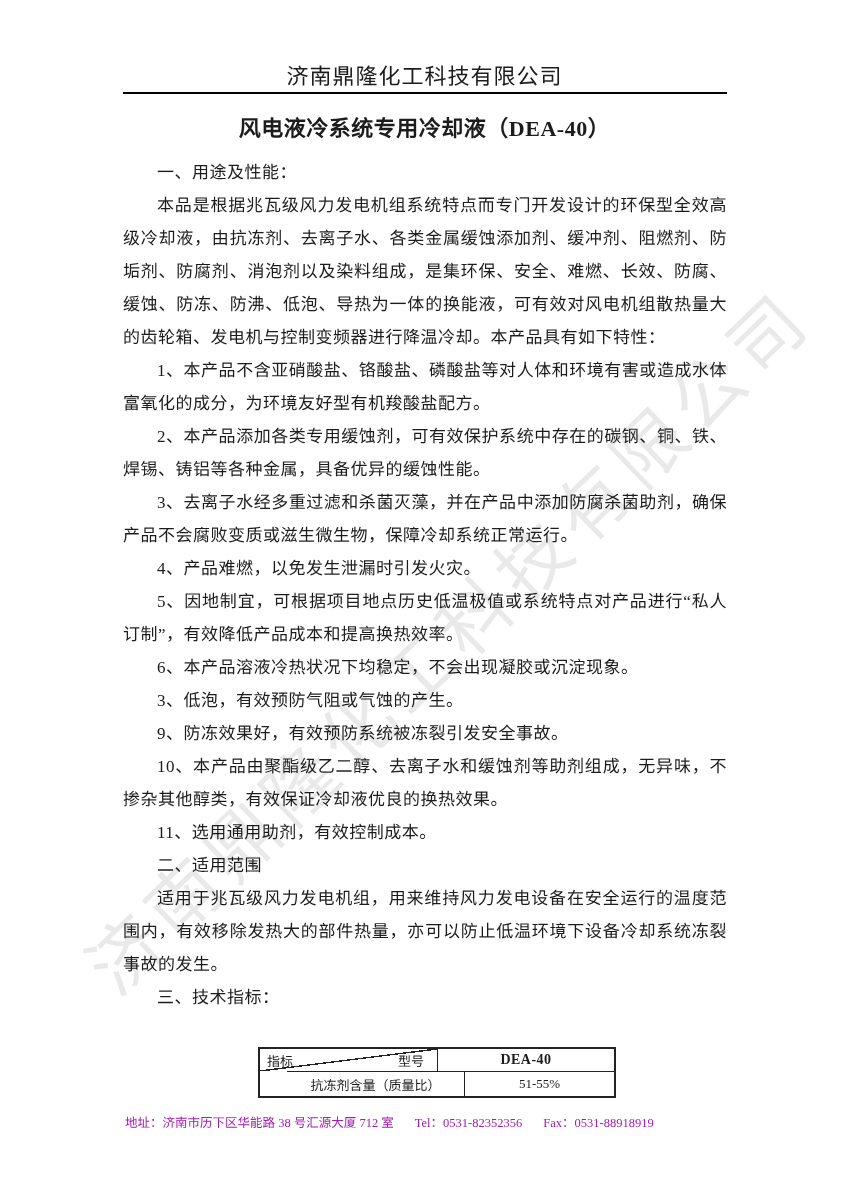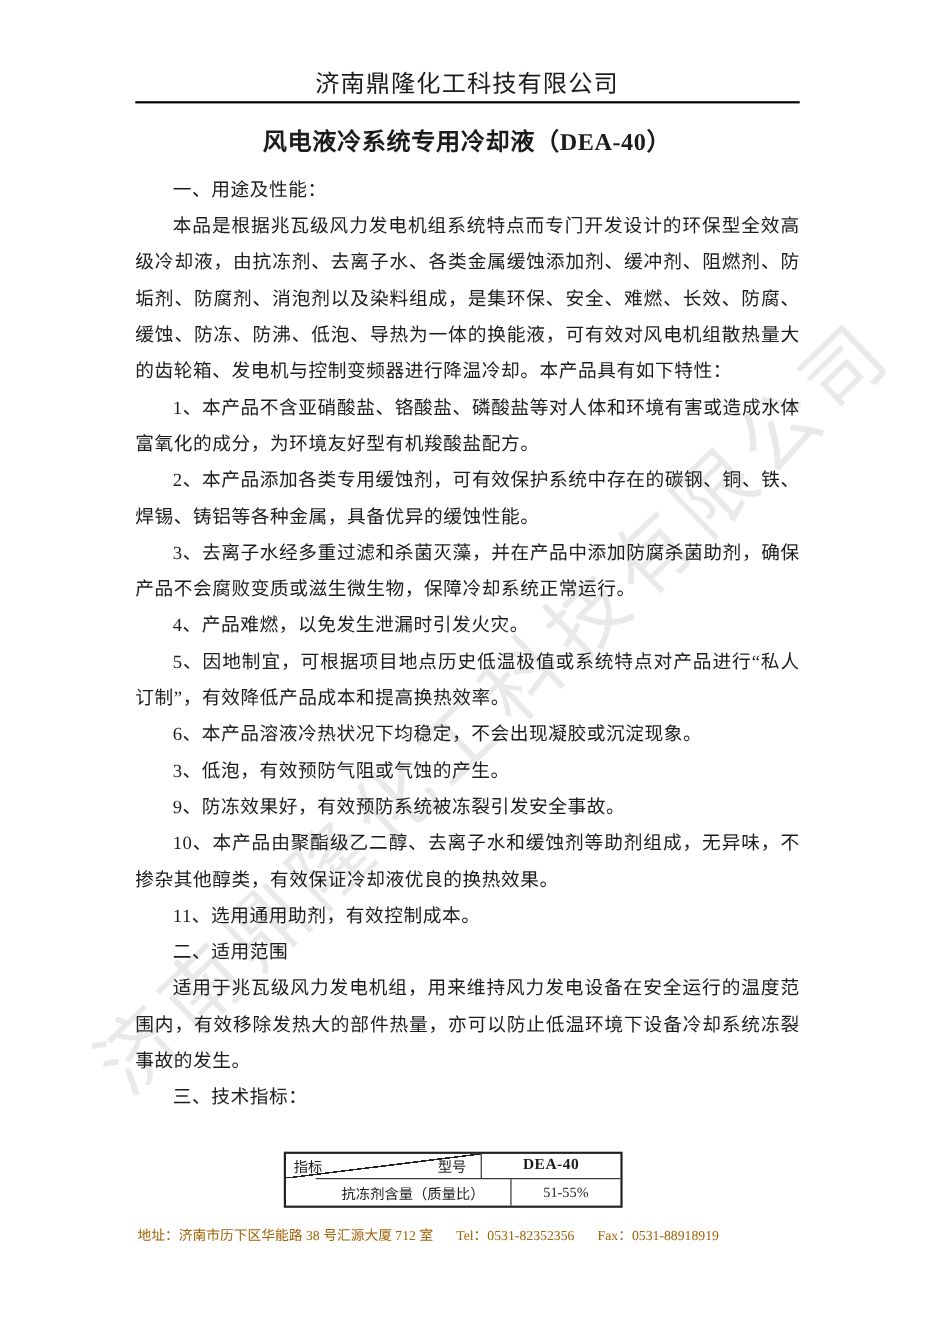--- a/index.html
+++ b/index.html
@@ -79,21 +79,21 @@
   }
   .content p {
     margin: 0;
     text-indent: 2em;
   }
   
   .spec-table {
     position: absolute;
     left: 258px;
     top: 1047px;
-    width: 308px;
+    width: 358px;
     border: 2px solid #222222;
     box-sizing: border-box;
     font-size: 13px;
     z-index: 1;
     background: rgba(255, 255, 255, 0.6);
   }
   .spec-table .trow {
     display: flex;
   }
   .spec-table .trow + .trow {
@@ -143,21 +143,21 @@
   }
   .page-footer {
     position: absolute;
     left: 125px;
     top: 1112px;
     display: flex;
     gap: 21px;
     font-size: 12.5px;
     white-space: nowrap;
     z-index: 1;
-    color: #a16207;
+    color: #a21caf;
   }
 </style>
 </head>
 <body>
 
 <div class="page">
 
   <div class="watermark">济南鼎隆化工科技有限公司</div>
 
   <div class="company-header">济南鼎隆化工科技有限公司</div>

